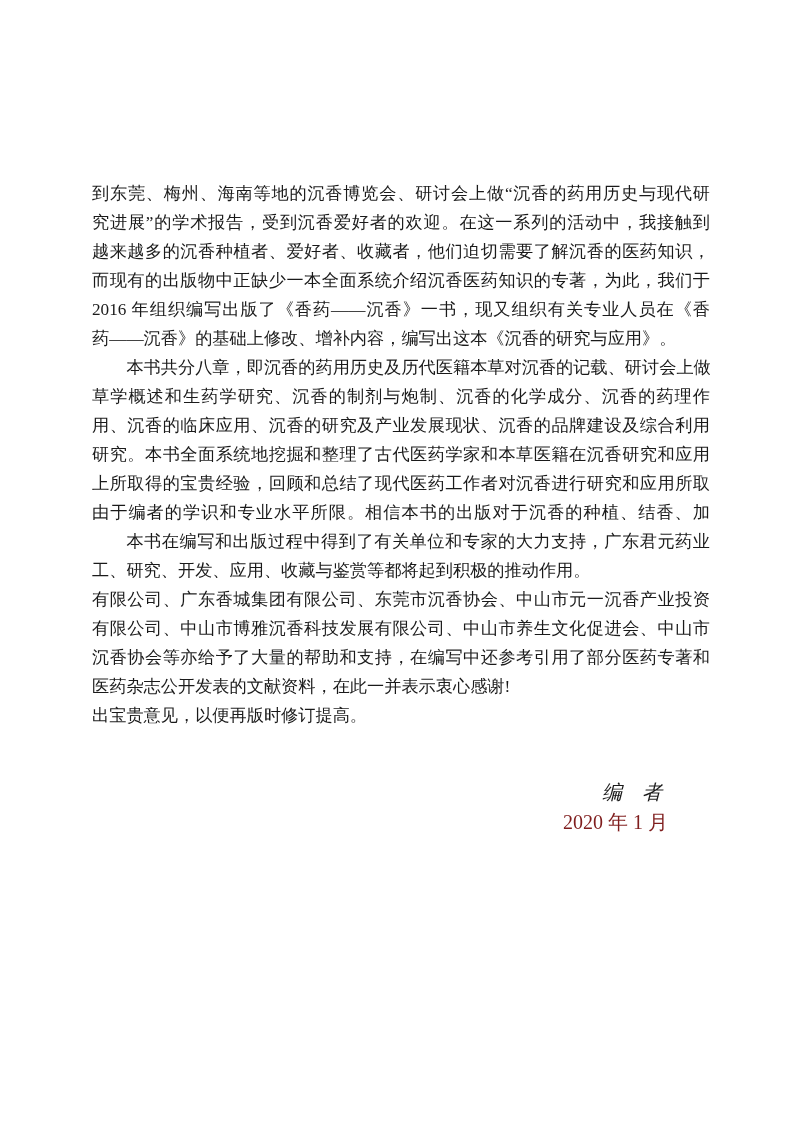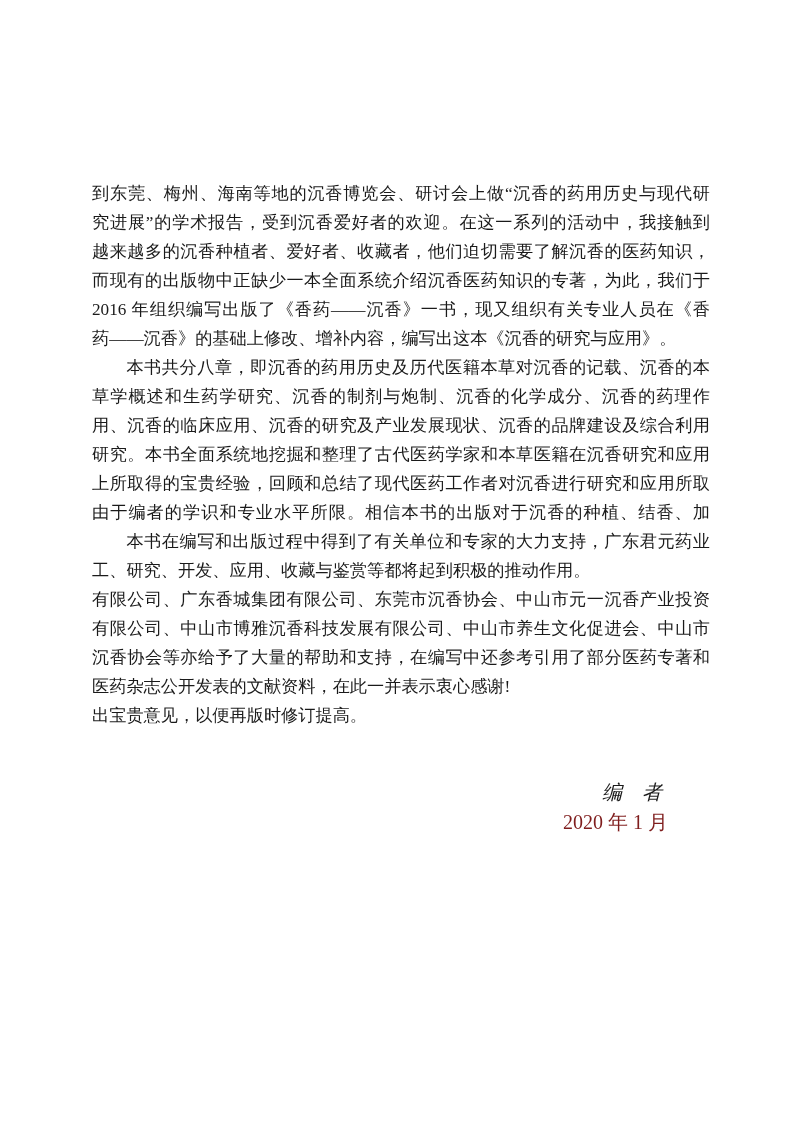--- a/index.html
+++ b/index.html
@@ -67,21 +67,21 @@
 <body style="color: rgb(26, 26, 26); background: rgb(255, 255, 255);">
 
 <div class="page">
   <div class="text-block">
       <div class="line">到东莞、梅州、海南等地的沉香博览会、研讨会上做“沉香的药用历史与现代研</div>
       <div class="line">究进展”的学术报告，受到沉香爱好者的欢迎。在这一系列的活动中，我接触到</div>
       <div class="line">越来越多的沉香种植者、爱好者、收藏者，他们迫切需要了解沉香的医药知识，</div>
       <div class="line">而现有的出版物中正缺少一本全面系统介绍沉香医药知识的专著，为此，我们于</div>
       <div class="line">2016 年组织编写出版了《香药——沉香》一书，现又组织有关专业人员在《香</div>
       <div class="line last">药——沉香》的基础上修改、增补内容，编写出这本《沉香的研究与应用》。</div>
-      <div class="line indent">本书共分八章，即沉香的药用历史及历代医籍本草对沉香的记载、沉香的本</div>
+      <div class="line indent">本书共分八章，即沉香的药用历史及历代医籍本草对沉香的记载、研讨会上做</div>
       <div class="line">草学概述和生药学研究、沉香的制剂与炮制、沉香的化学成分、沉香的药理作</div>
       <div class="line">用、沉香的临床应用、沉香的研究及产业发展现状、沉香的品牌建设及综合利用</div>
       <div class="line">研究。本书全面系统地挖掘和整理了古代医药学家和本草医籍在沉香研究和应用</div>
       <div class="line">上所取得的宝贵经验，回顾和总结了现代医药工作者对沉香进行研究和应用所取</div>
       <div class="line">由于编者的学识和专业水平所限。相信本书的出版对于沉香的种植、结香、加</div>
       <div class="line indent">本书在编写和出版过程中得到了有关单位和专家的大力支持，广东君元药业</div>
       <div class="line last">工、研究、开发、应用、收藏与鉴赏等都将起到积极的推动作用。</div>
       <div class="line">有限公司、广东香城集团有限公司、东莞市沉香协会、中山市元一沉香产业投资</div>
       <div class="line">有限公司、中山市博雅沉香科技发展有限公司、中山市养生文化促进会、中山市</div>
       <div class="line">沉香协会等亦给予了大量的帮助和支持，在编写中还参考引用了部分医药专著和</div>

